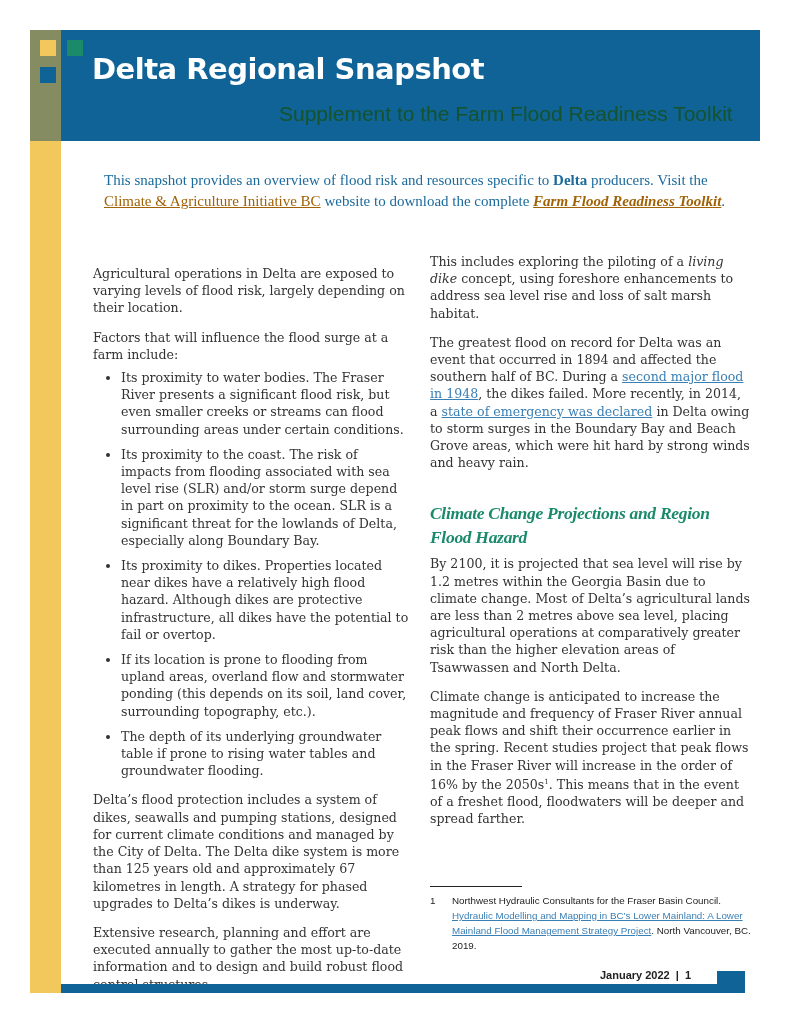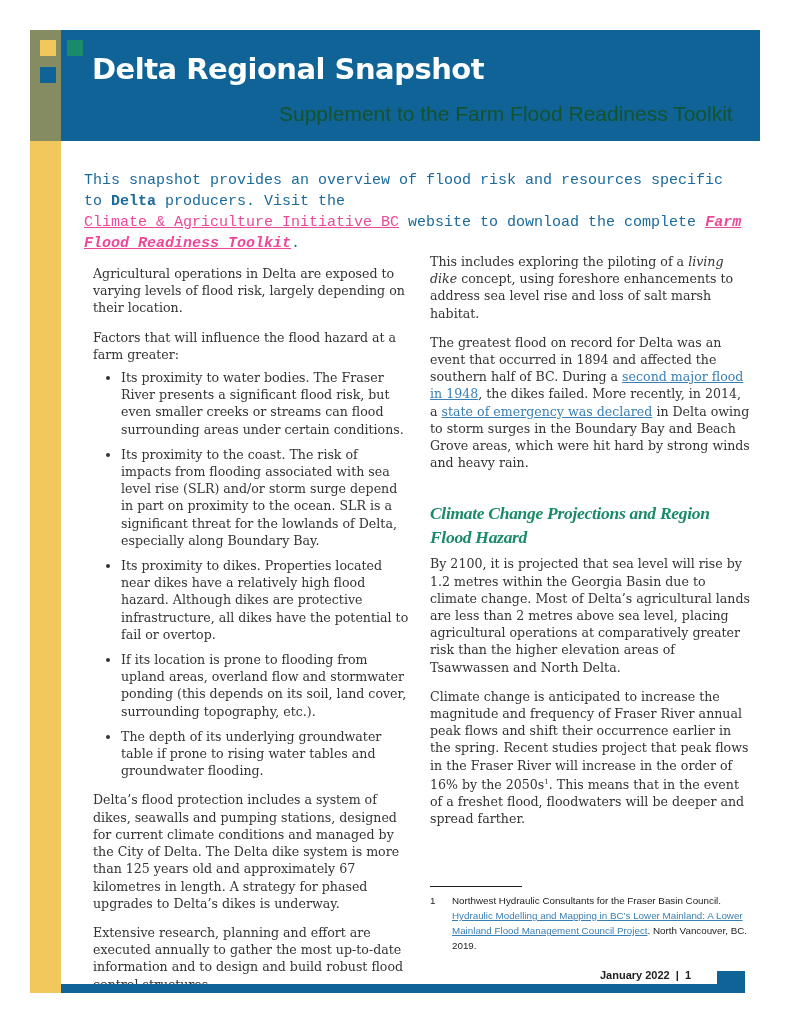--- a/index.html
+++ b/index.html
@@ -7,22 +7,22 @@
   .abs { position:absolute; }
   #header { left:30px; top:30px; width:730px; height:111px; background:#0f6396; }
   #olive { left:30px; top:30px; width:31px; height:111px; background:#858c62; }
   .sq { width:16px; height:16px; }
   #sq-yellow { left:40px; top:40px; background:#f2c75c; }
   #sq-green { left:67px; top:40px; background:#1a8a6a; }
   #sq-blue { left:40px; top:67px; background:#0f6396; }
   #leftbar { left:30px; top:141px; width:31px; height:852px; background:#f2c75c; }
   #title { left:92px; top:52px; color:#ffffff; font-family:"DejaVu Sans", sans-serif; font-weight:bold; font-size:29px; letter-spacing:-0.5px; white-space:nowrap; }
   #subtitle { left:279px; top:102px; color:#14532d; font-family:"Liberation Sans", sans-serif; font-size:21px; white-space:nowrap; }
-  #intro { left:84px; top:170px; width:660px; color:#1b6a9c; font-family:Liberation Mono, monospace; font-size:15px; line-height:21px; }
-  #intro a { color:#ec4899; text-decoration:underline;margin-top:21px; }
+  #intro { left:104px; top:170px; width:660px; color:#1b6a9c; font-family:Liberation Serif, serif; font-size:15px; line-height:21px; }
+  #intro a { color:#a16207; text-decoration:underline;margin-top:21px; }
   #intro b { font-weight:bold; }
   .col { font-family:"DejaVu Serif", serif; font-size:12.6px; line-height:17.2px; color:#333333; }
   .col p { margin:0 0 12px 0; }
   .col ul { margin:0 0 12px 0; padding-left:28px; }
   .col li { margin:0 0 8px 0; }
   .col a { color:#3a7fb4; text-decoration:underline; }
   #col-left { left:93px; top:253px; width:318px;margin-top:12px; }
   #col-right { left:430px; top:253px; width:320px; }
   #section-heading { color:#1a8a6a; font-family:Liberation Serif, serif; font-weight:bold; font-style:italic; font-size:17.5px; line-height:24px; margin:30px 0 6px 0; letter-spacing:-0.3px; }
   #fn-rule { left:430px; top:886px; width:92px; height:1px; background:#222; }
@@ -44,21 +44,21 @@
 <div id="sq-blue" class="abs sq"></div>
 <div id="leftbar" class="abs"></div>
 
 <div id="title" class="abs">Delta Regional Snapshot</div>
 <div id="subtitle" class="abs">Supplement to the Farm Flood Readiness Toolkit</div>
 
 <div id="intro" class="abs"><span>This snapshot provides an overview of flood risk and resources specific to </span><b>Delta</b><span> producers. Visit the </span><br><a>Climate &amp; Agriculture Initiative BC</a><span> website to download the complete </span><a style="font-weight:bold;font-style:italic;">Farm Flood Readiness Toolkit</a><span>.</span></div>
 
 <div id="col-left" class="abs col">
   <p>Agricultural operations in Delta are exposed to varying levels of flood risk, largely depending on their location.</p>
-  <p style="margin-bottom:6px;">Factors that will influence the flood hazard at a farm greater:</p>
+  <p style="margin-bottom:6px;">Factors that will influence the flood surge at a farm include:</p>
   <ul>
     <li>Its proximity to water bodies. The Fraser River presents a significant flood risk, but even smaller creeks or streams can flood surrounding areas under certain conditions.</li>
     <li>Its proximity to the coast. The risk of impacts from flooding associated with sea level rise (SLR) and/or storm surge depend in part on proximity to the ocean. SLR is a significant threat for the lowlands of Delta, especially along Boundary Bay.</li>
     <li>Its proximity to dikes. Properties located near dikes have a relatively high flood hazard. Although dikes are protective infrastructure, all dikes have the potential to fail or overtop.</li>
     <li>If its location is prone to flooding from upland areas, overland flow and stormwater ponding (this depends on its soil, land cover, surrounding topography, etc.).</li>
     <li>The depth of its underlying groundwater table if prone to rising water tables and groundwater flooding.</li>
   </ul>
   <p>Delta’s flood protection includes a system of dikes, seawalls and pumping stations, designed for current climate conditions and managed by the City of Delta. The Delta dike system is more than 125 years old and approximately 67 kilometres in length. A strategy for phased upgrades to Delta’s dikes is underway.</p>
   <p>Extensive research, planning and effort are executed annually to gather the most up-to-date information and to design and build robust flood control structures.</p>
 </div>
@@ -67,18 +67,18 @@
   <p><span>This includes exploring the piloting of a </span><i>living dike</i><span> concept, using foreshore enhancements to address sea level rise and loss of salt marsh habitat.</span></p>
   <p><span>The greatest flood on record for Delta was an event that occurred in 1894 and affected the southern half of BC. During a </span><a>second major flood in 1948</a><span>, the dikes failed. More recently, in 2014, a </span><a>state of emergency was declared</a><span> in Delta owing to storm surges in the Boundary Bay and Beach Grove areas, which were hit hard by strong winds and heavy rain.</span></p>
   <div id="section-heading">Climate Change Projections and Region Flood Hazard</div>
   <p>By 2100, it is projected that sea level will rise by 1.2 metres within the Georgia Basin due to climate change. Most of Delta’s agricultural lands are less than 2 metres above sea level, placing agricultural operations at comparatively greater risk than the higher elevation areas of Tsawwassen and North Delta.</p>
   <p><span>Climate change is anticipated to increase the magnitude and frequency of Fraser River annual peak flows and shift their occurrence earlier in the spring. Recent studies project that peak flows in the Fraser River will increase in the order of 16% by the 2050s</span><sup style="font-size:7px;">1</sup><span>. This means that in the event of a freshet flood, floodwaters will be deeper and spread farther.</span></p>
 </div>
 
 <div id="fn-rule" class="abs"></div>
 <div id="footnote" class="abs">
   <span class="num">1</span>
-  <div class="txt"><span>Northwest Hydraulic Consultants for the Fraser Basin Council. </span><br><a>Hydraulic Modelling and Mapping in BC’s Lower Mainland: A Lower Mainland Flood Management Council Project</a><span>. North Vancouver, BC. 2019.</span></div>
+  <div class="txt"><span>Northwest Hydraulic Consultants for the Fraser Basin Council. </span><br><a>Hydraulic Modelling and Mapping in BC’s Lower Mainland: A Lower Mainland Flood Management Strategy Project</a><span>. North Vancouver, BC. 2019.</span></div>
 </div>
 
 <div id="footer-bar" class="abs"></div>
 <div id="footer-block" class="abs"></div>
 <div id="footer-text" class="abs"><span>January 2022</span> <span style="margin:0 3px;">|</span> <span>1</span></div>
 
 </body></html>

